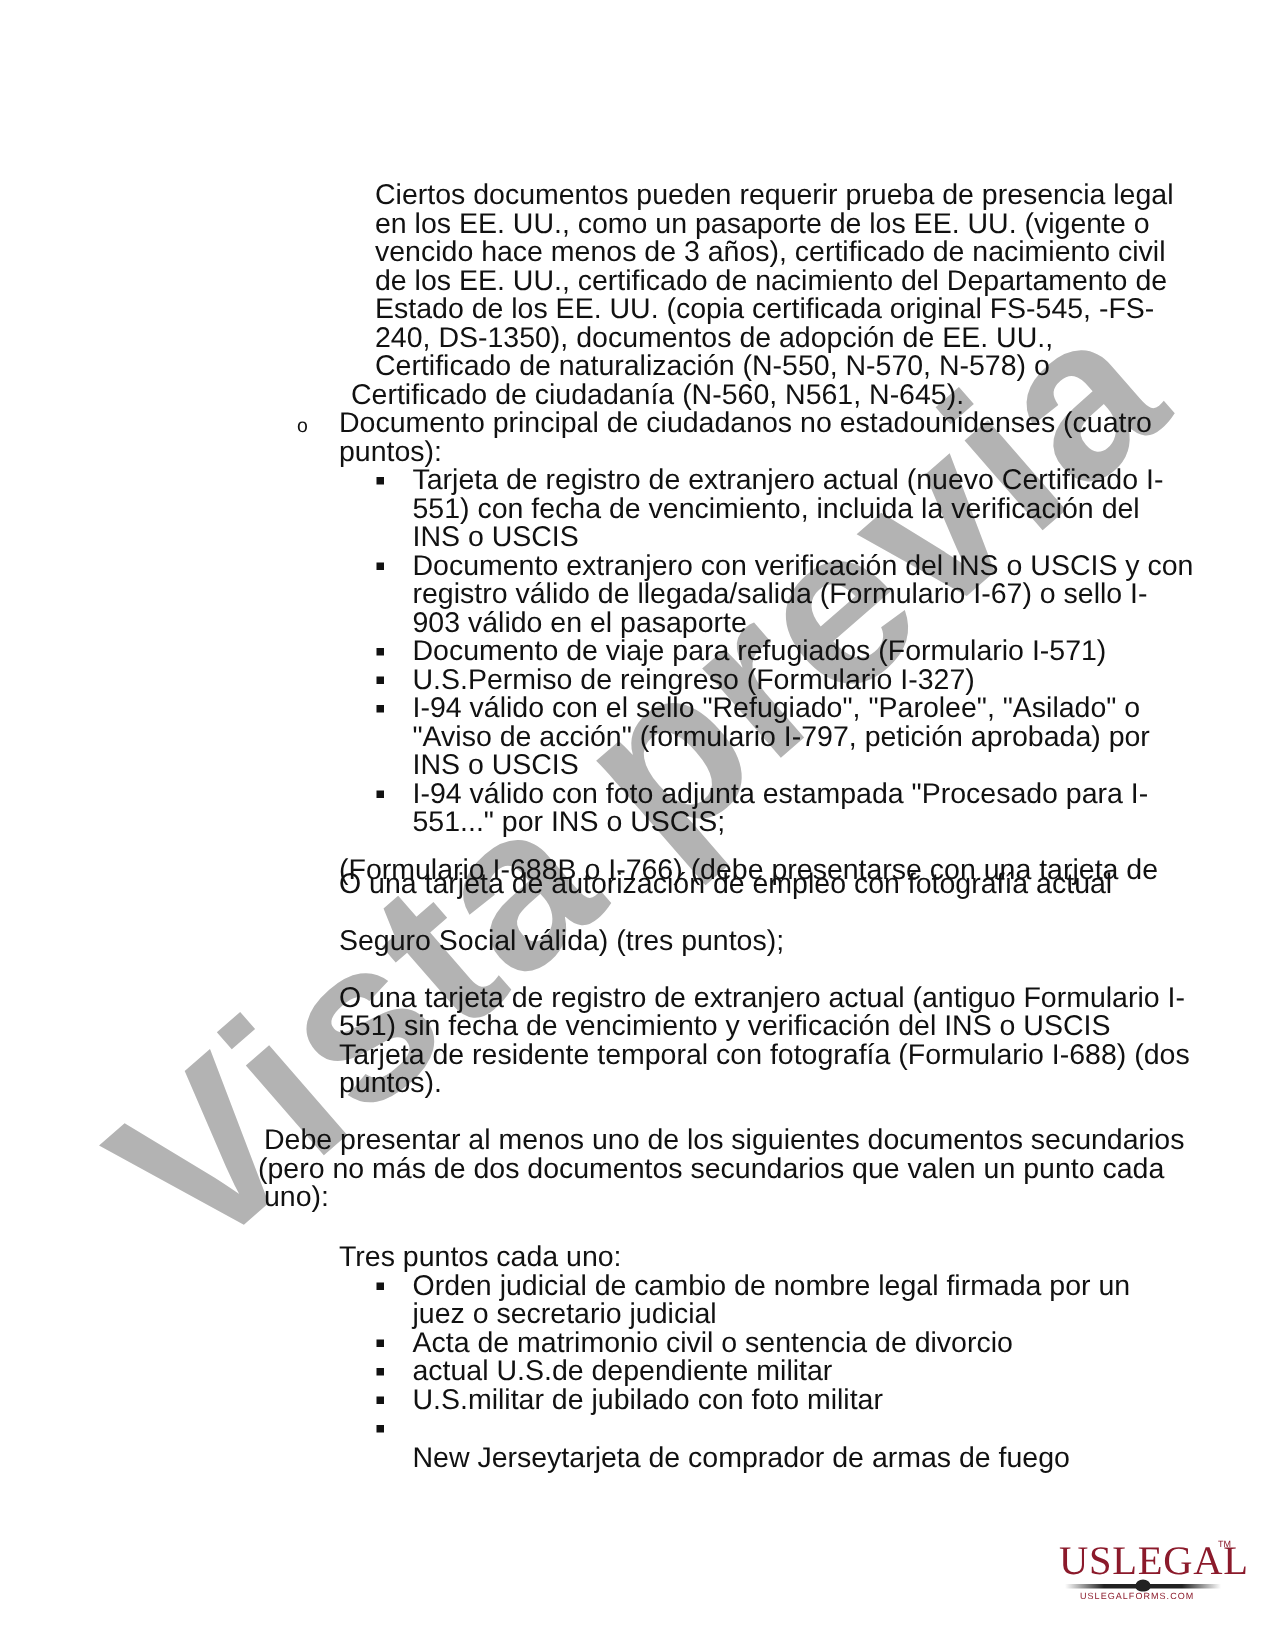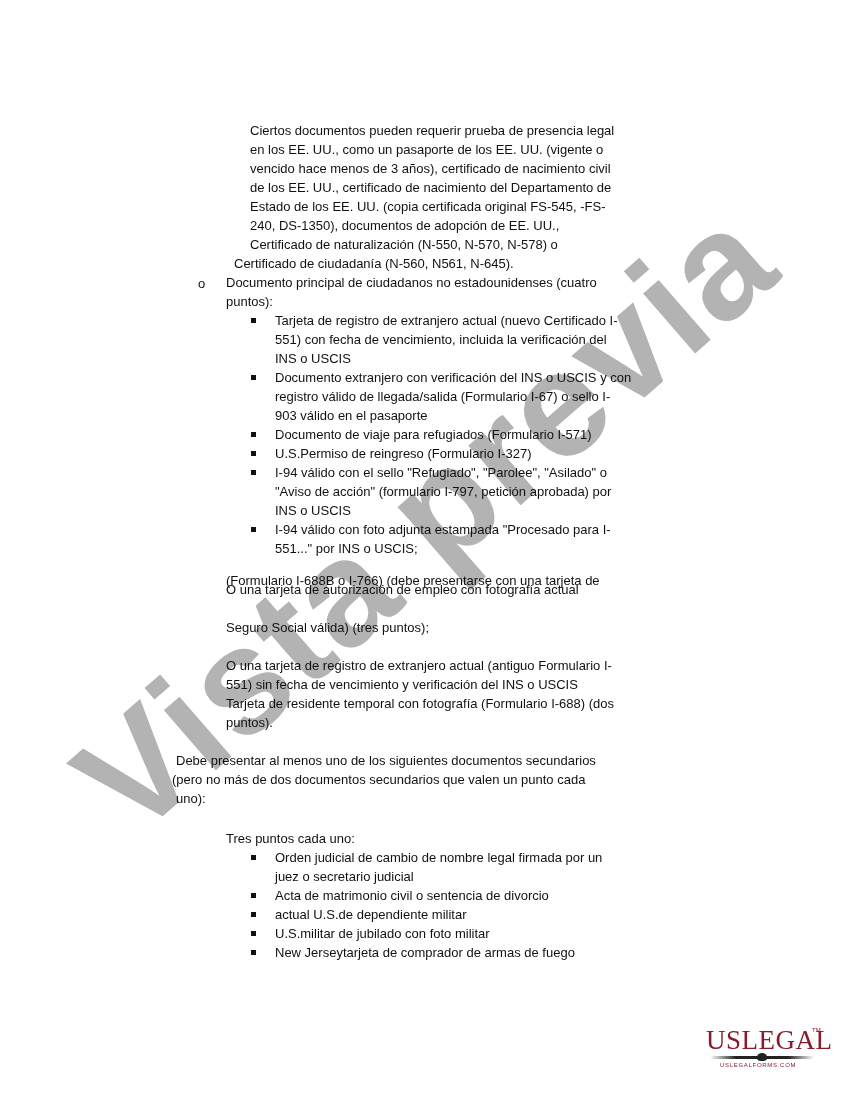--- a/index.html
+++ b/index.html
@@ -3,21 +3,21 @@
 <meta charset="utf-8">
 <style>
   html, body { margin: 0; padding: 0; background: #ffffff; }
   body { width: 850px; height: 1100px; position: relative; overflow: hidden;
          font-family: "Liberation Sans", sans-serif; color: #111; }
   .watermark { position: absolute; left: 425px; top: 520px; width: 0; height: 0; z-index: 0; }
   .watermark span { position: absolute; left: 0; top: 0; white-space: nowrap;
          font-family: "Liberation Sans", sans-serif; font-weight: bold; font-size: 150px;
          color: #b3b3b3; transform: translate(-50%, -50%) rotate(-41deg); letter-spacing: 2px; }
   .page { position: absolute; left: 0; top: 0; width: 850px; height: 1100px; z-index: 1; }
-  .t { position: absolute; font-size: 13px; line-height: 19px; white-space: pre; }
+  .t { position: absolute; font-size: 19px; line-height: 19px; white-space: pre; }
   .b1 { position: absolute; left: 198px; top: 274px; font-size: 13px; line-height: 19px; }
   .sq { position: absolute; width: 5px; height: 5px; background: #111; }
   .logo { position: absolute; left: 706px; top: 1025px; width: 112px; height: 44px; z-index: 1; }
   .logo-word { position: absolute; left: 0; top: 0; font-family: "Liberation Serif", serif;
          font-size: 27px; line-height: 30px; color: #8b1a2b; letter-spacing: 0.5px; }
   .logo-tm { position: absolute; left: 106px; top: 2px; font-size: 6px; color: #8b1a2b; }
   .logo-bar { position: absolute; left: 4px; top: 31px; width: 104px; height: 3px;
          background: linear-gradient(90deg, transparent, #222 25%, #222 75%, transparent); }
   .logo-eagle { position: absolute; left: 51px; top: 28px; width: 10px; height: 8px; background: #222;
          border-radius: 50% 50% 40% 40%; }
@@ -115,21 +115,21 @@
     <div>
       <div class="sq" style="left:251px;top:912px"></div>
       <div class="t" style="left:275px;top:905px">actual U.S.de dependiente militar</div>
     </div>
     <div>
       <div class="sq" style="left:251px;top:931px"></div>
       <div class="t" style="left:275px;top:924px">U.S.militar de jubilado con foto militar</div>
     </div>
     <div>
       <div class="sq" style="left:251px;top:950px"></div>
-      <div class="t" style="left:275px;top:943px">New Jerseytarjeta de comprador de armas de fuego</div>
+      <div class="t" style="left:275px;top:963px">New Jerseytarjeta de comprador de armas de fuego</div>
     </div>
   </div>
 </div>
 
 <div class="logo">
   <div class="logo-word">USLEGAL</div>
   <div class="logo-tm">TM</div>
   <div class="logo-bar"></div>
   <div class="logo-eagle"></div>
   <div class="logo-url">USLEGALFORMS.COM</div>

